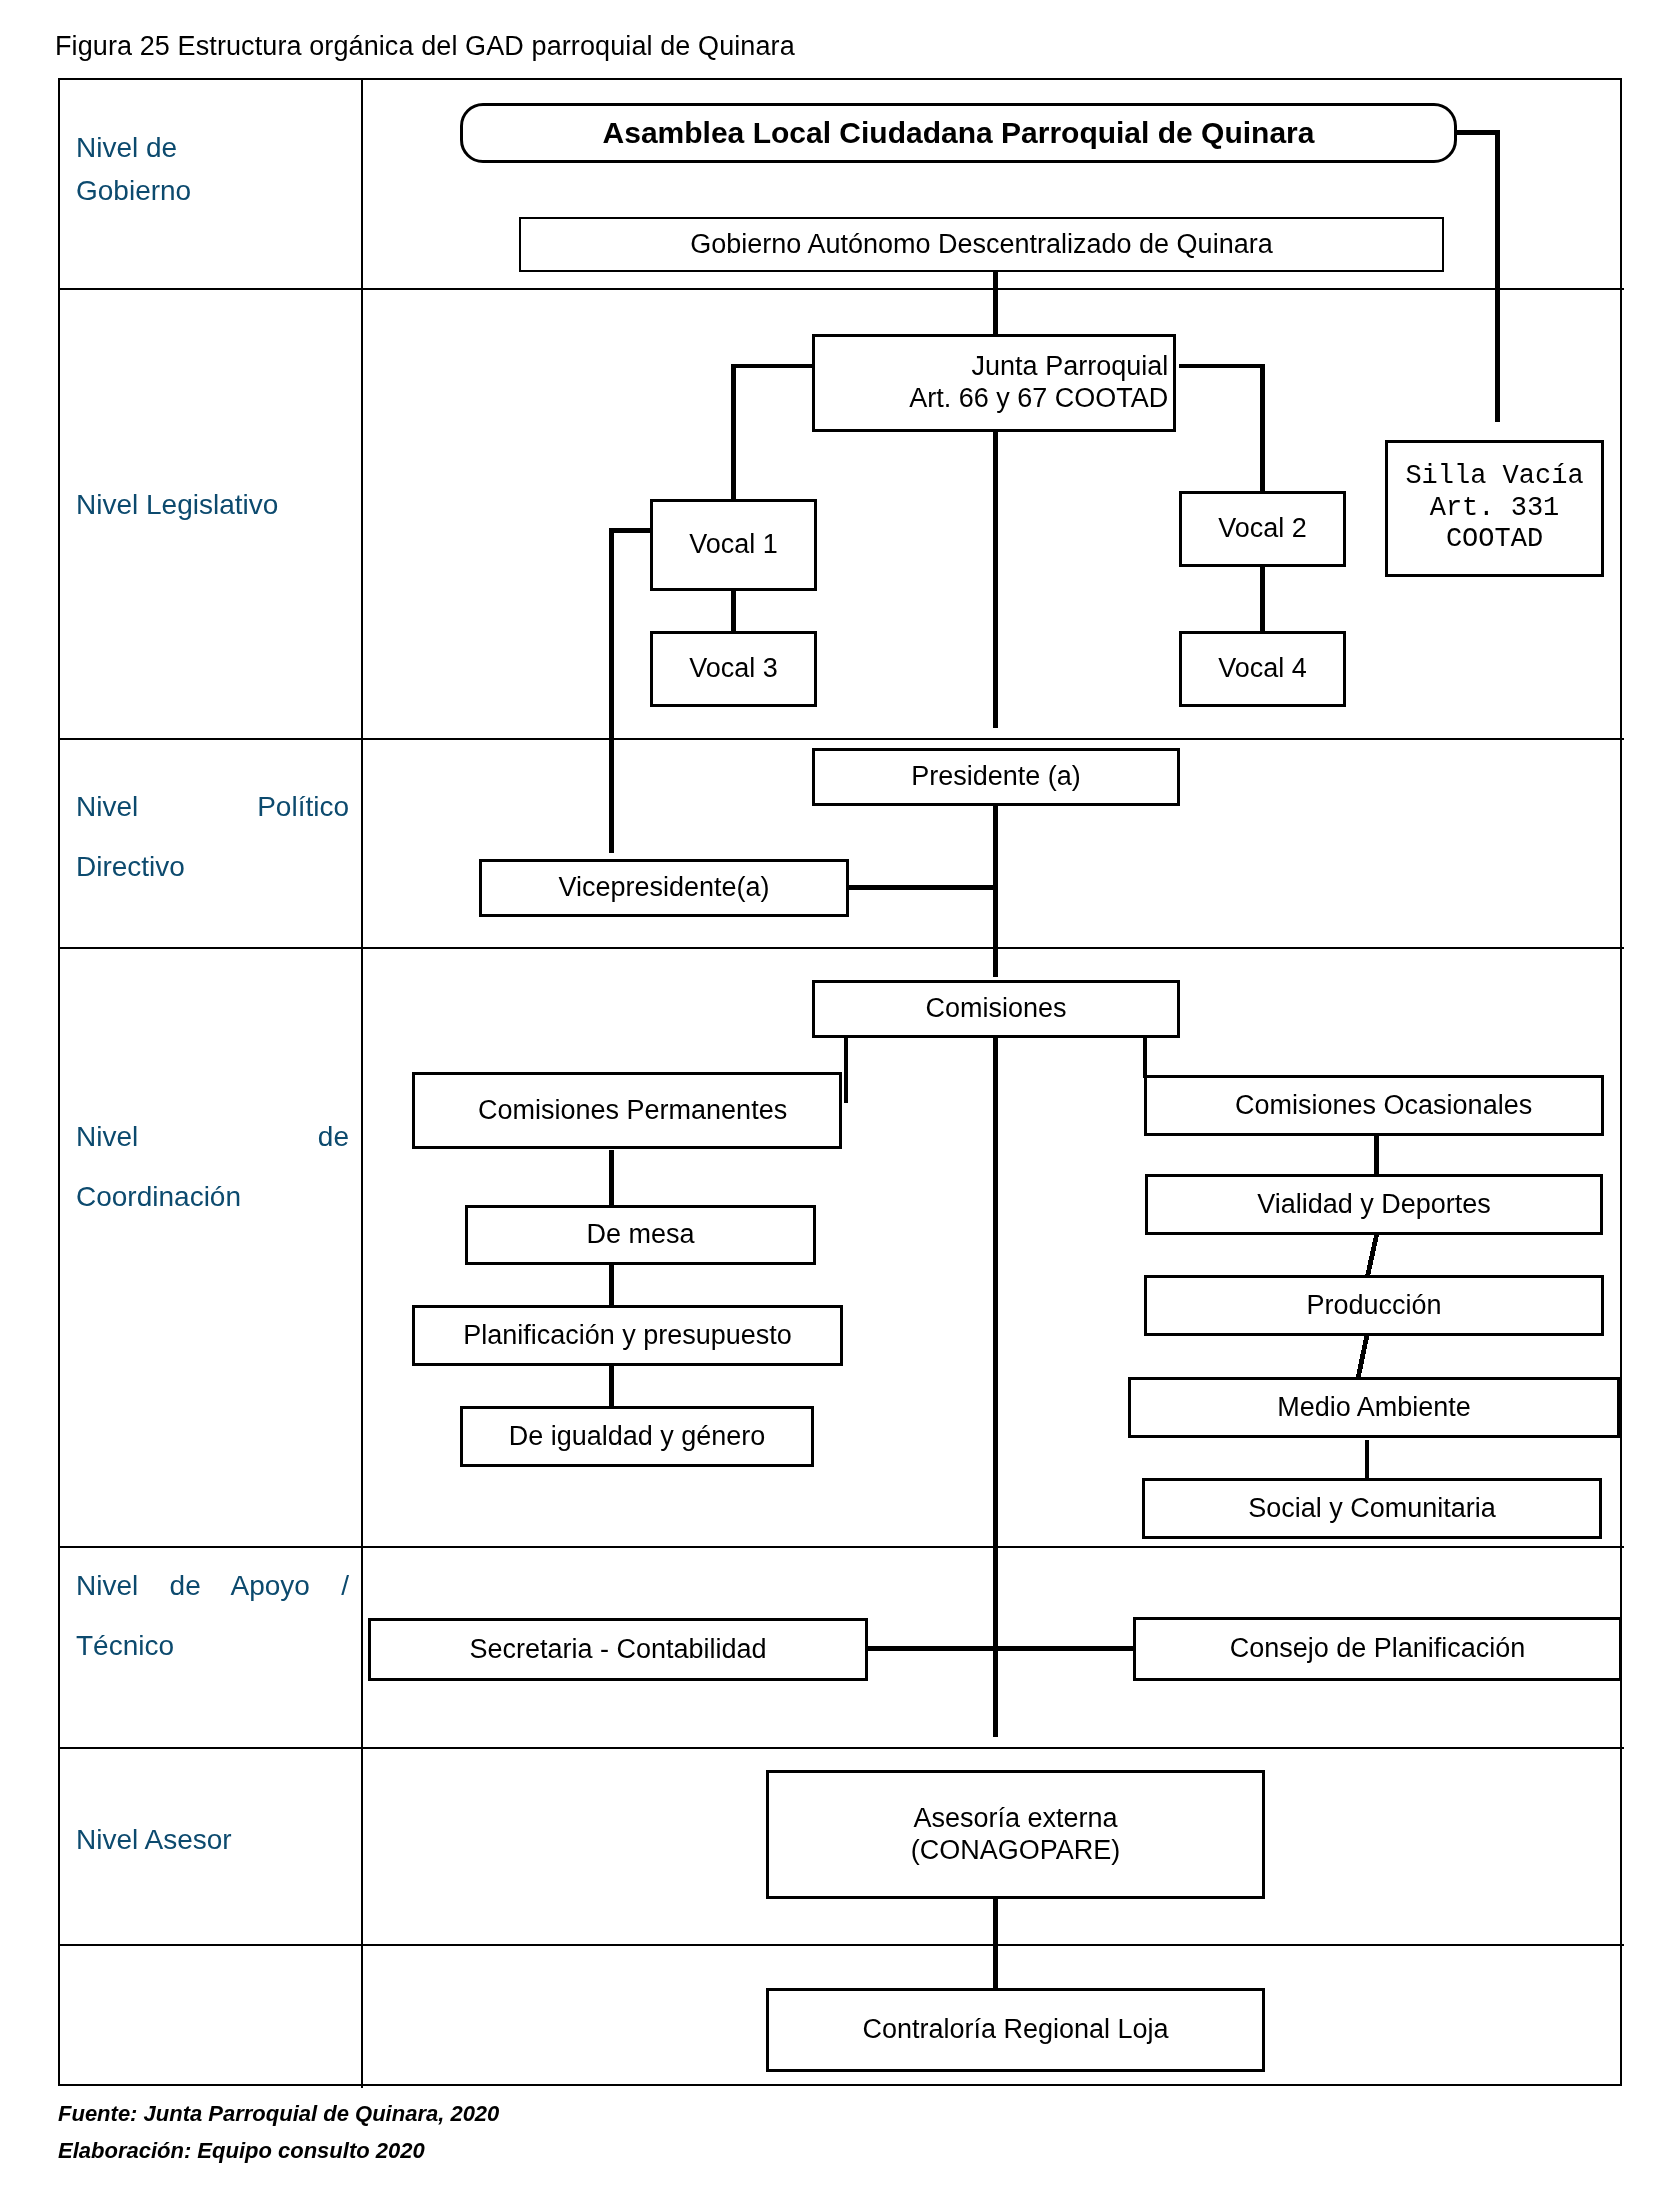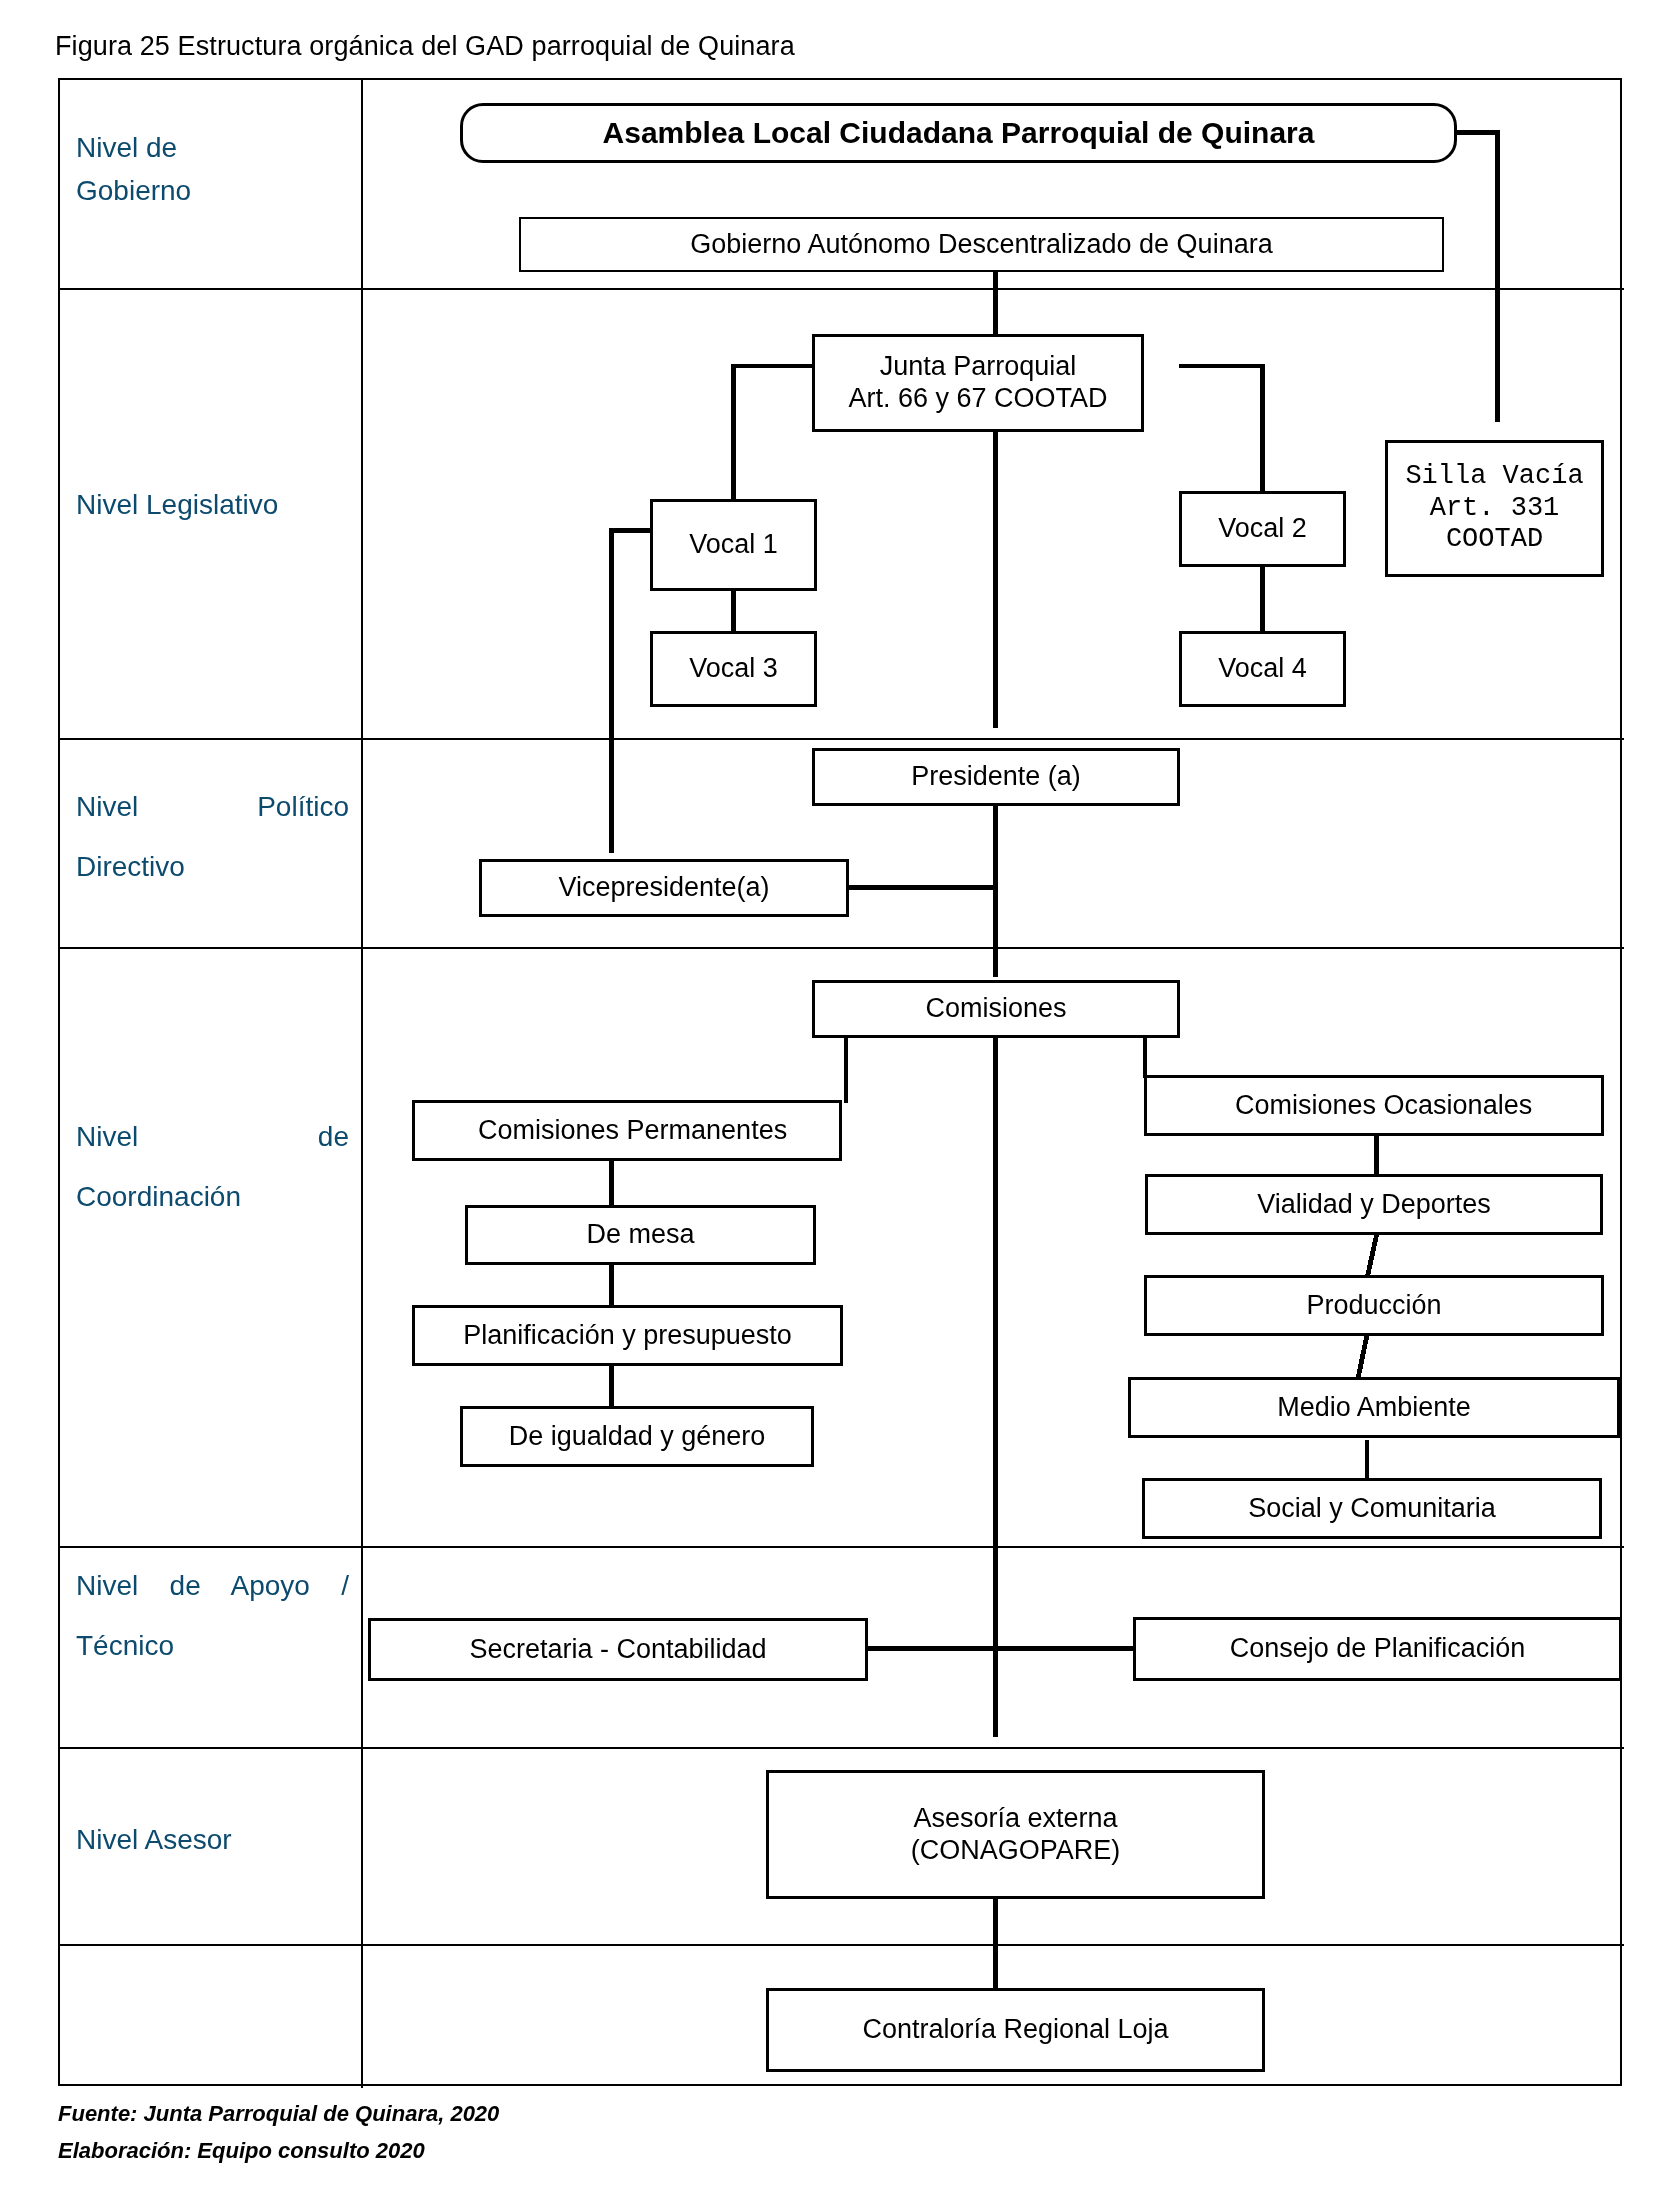--- a/index.html
+++ b/index.html
@@ -204,21 +204,21 @@
   </svg>
 
   <div class="node bold" style="left:460px; top:103px; width:997px; height:60px;border-radius:23px;">
     <span class="lbl">Asamblea Local Ciudadana Parroquial de Quinara</span>
   </div>
 
   <div class="node thin" style="left:519px; top:217px; width:925px; height:55px;">
     <span class="lbl">Gobierno Autónomo Descentralizado de Quinara</span>
   </div>
 
-  <div class="node" style="left:812px; top:334px; width:332px; height:98px; flex-direction:column;">
+  <div class="node" style="left:812px; top:334px; width:364px; height:98px; flex-direction:column;text-align:right;">
     <span class="lbl">Junta Parroquial</span>
     <span class="lbl">Art. 66 y 67 COOTAD</span>
   </div>
 
   <div class="node" style="left:1385px; top:440px; width:219px; height:137px; flex-direction:column;font-family:Liberation Mono, monospace;">
     <span class="lbl">Silla Vacía</span>
     <span class="lbl">Art. 331</span>
     <span class="lbl">COOTAD</span>
   </div>
 
@@ -243,21 +243,21 @@
   </div>
 
   <div class="node" style="left:479px; top:859px; width:370px; height:58px;">
     <span class="lbl">Vicepresidente(a)</span>
   </div>
 
   <div class="node" style="left:812px; top:980px; width:368px; height:58px;">
     <span class="lbl">Comisiones</span>
   </div>
 
-  <div class="node" style="left:412px; top:1100px; width:430px; height:61px;padding-left:16px;">
+  <div class="node" style="left:412px; top:1072px; width:430px; height:77px;padding-left:16px;">
     <span class="lbl">Comisiones Permanentes</span>
   </div>
 
   <div class="node" style="left:465px; top:1205px; width:351px; height:60px;">
     <span class="lbl">De mesa</span>
   </div>
 
   <div class="node" style="left:412px; top:1305px; width:431px; height:61px;">
     <span class="lbl">Planificación y presupuesto</span>
   </div>

